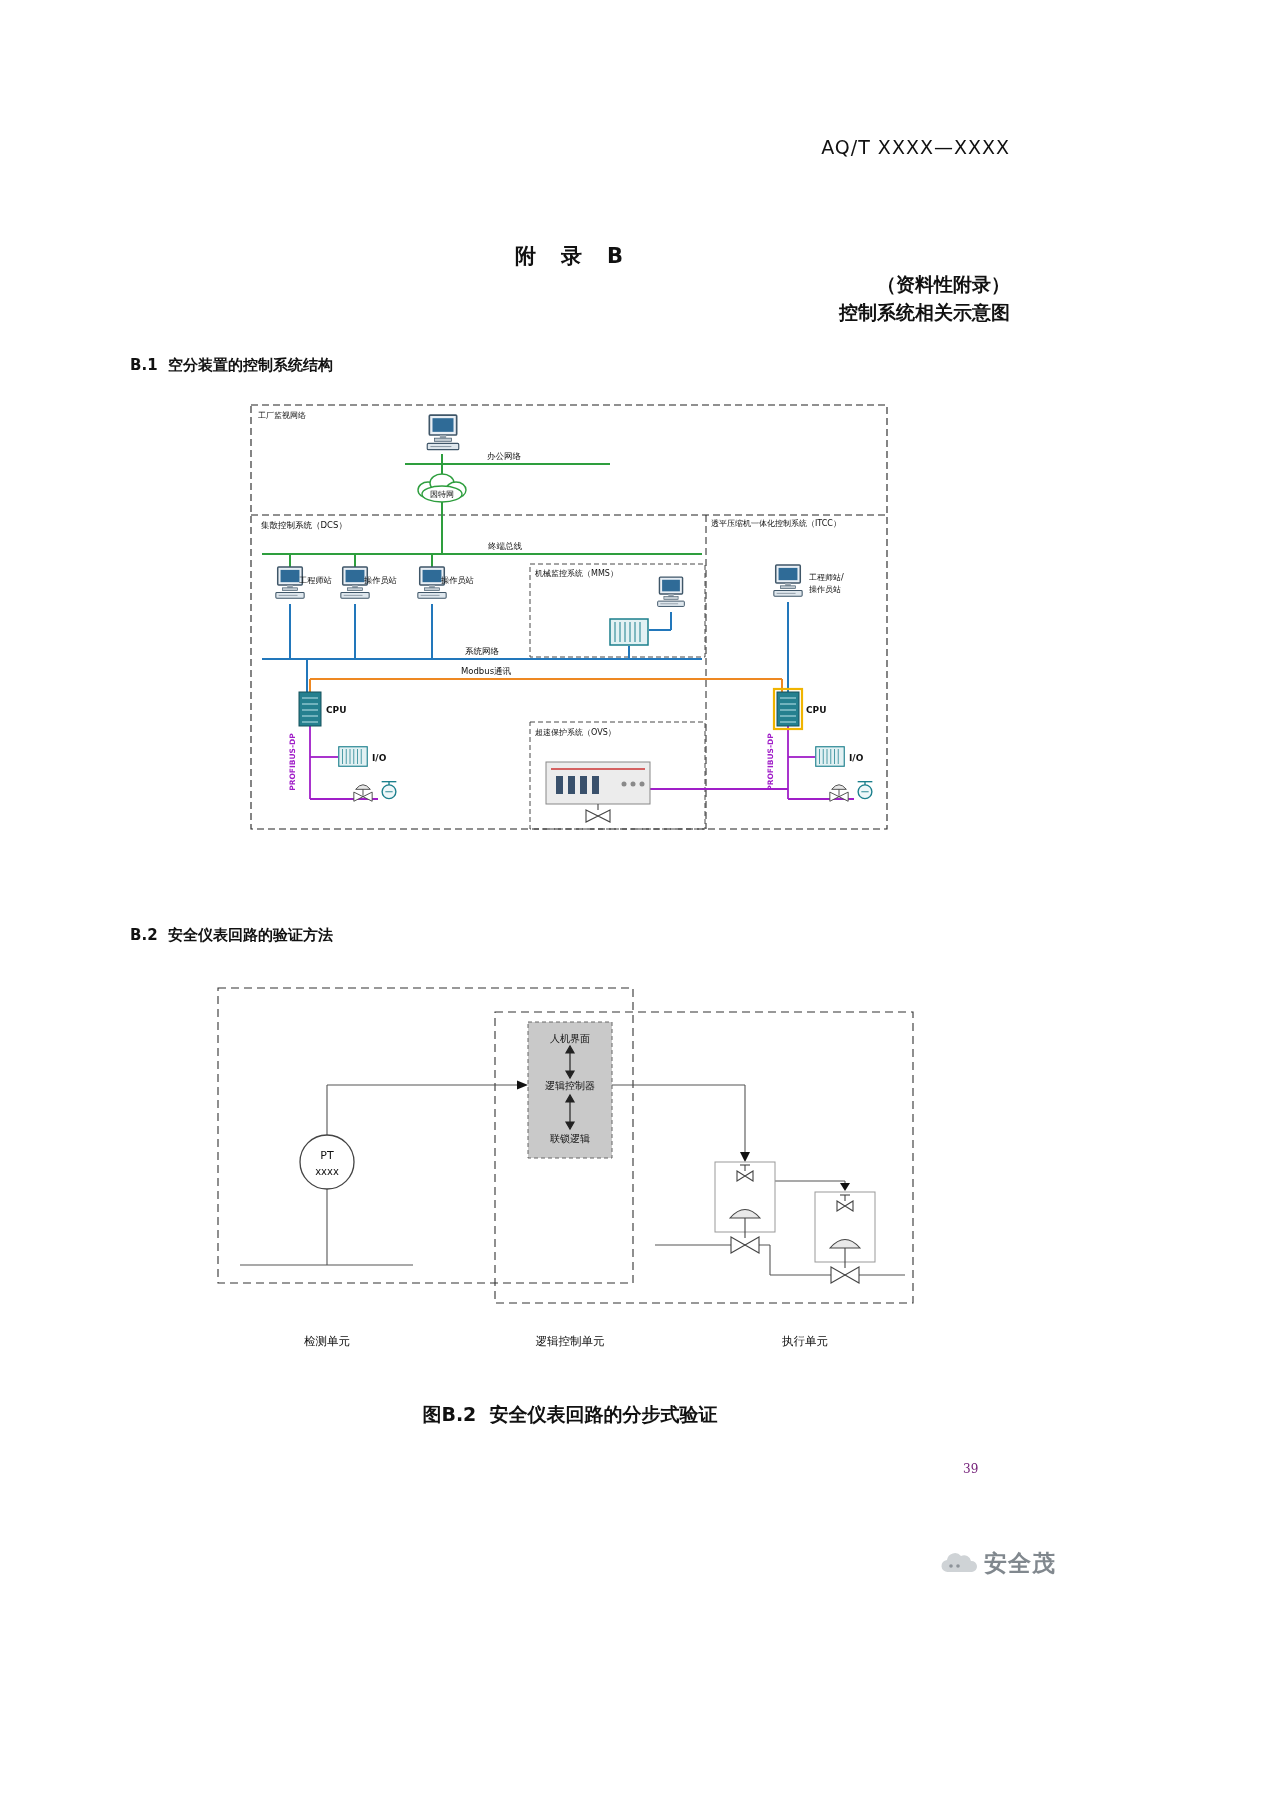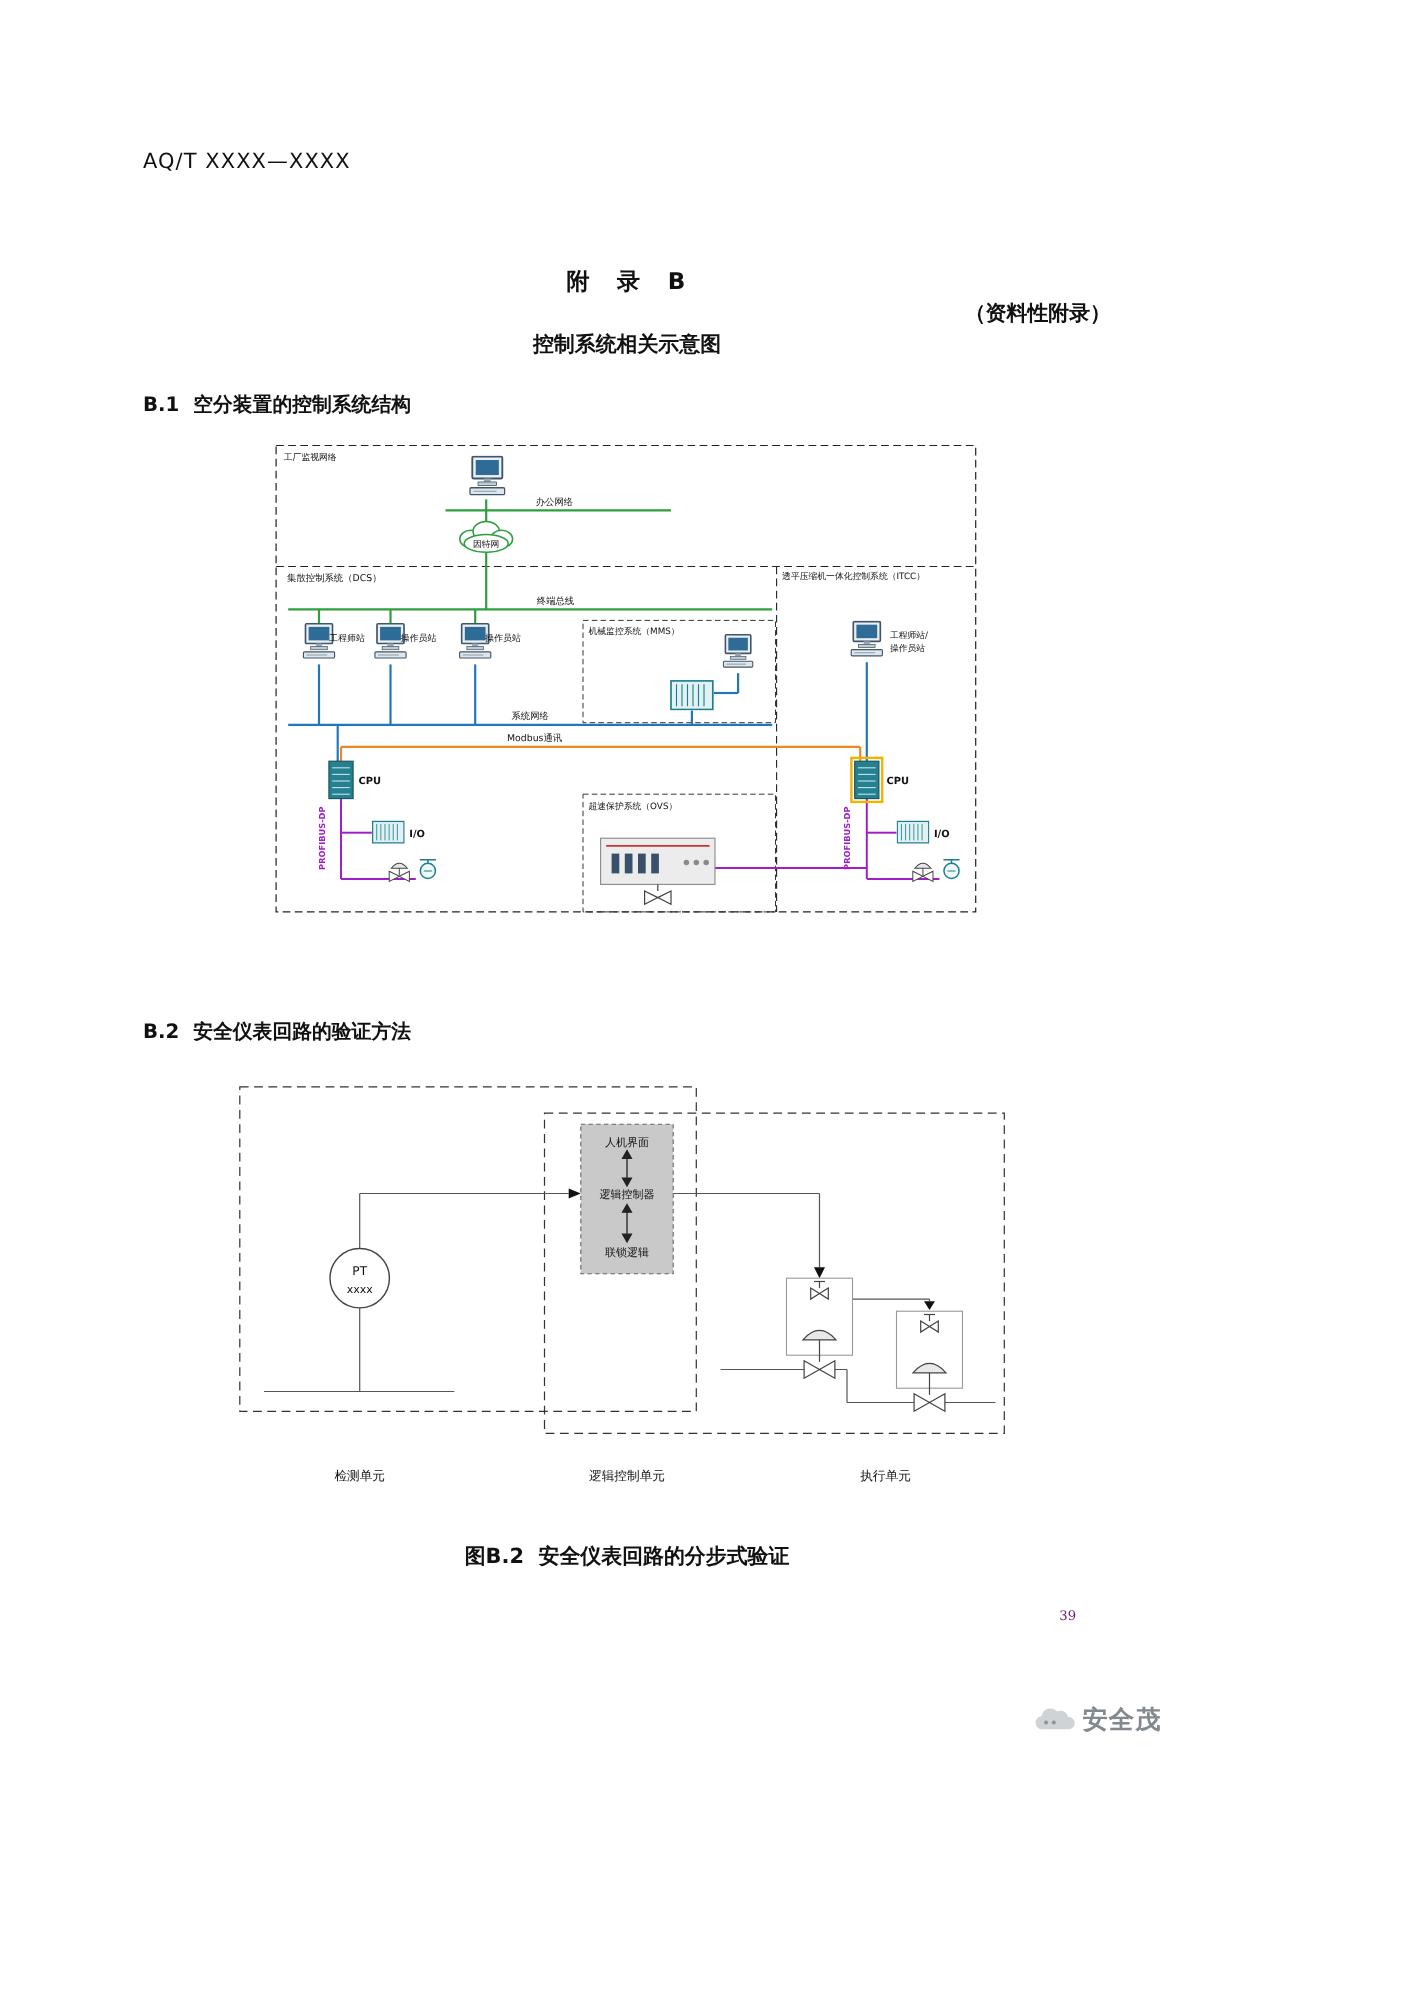--- a/index.html
+++ b/index.html
@@ -6,25 +6,25 @@
   html,body { background:#ffffff; }
   body {
     width:1280px; height:1810px;
     font-family:"DejaVu Sans","Liberation Sans",sans-serif;
     color:#111;
   }
   .page { position:relative; width:1280px; height:1810px; background:#fff; overflow:hidden; }
   .abs { position:absolute; }
   .keep { white-space:pre; }
   .center-block { left:130px; width:880px; text-align:center; }
-  .std-ref { top:136px; left:130px; width:880px; text-align:left; font-size:19px; letter-spacing:1px; font-weight:500; }
+  .std-ref { top:136px; left:130px; width:880px; text-align:right; font-size:19px; letter-spacing:1px; font-weight:500; }
   .t1 { top:242px; font-size:21px; font-weight:700; letter-spacing:2px; }
   .t2 { top:272px; font-size:19px; font-weight:700;text-align:right; }
-  .t3 { top:300px; font-size:19px; font-weight:700; }
-  .sec-h { font-size:18px; font-weight:700; left:130px; }
+  .t3 { top:300px; font-size:19px; font-weight:700;text-align:right; }
+  .sec-h { font-size:15px; font-weight:700; left:130px; }
   .cap { font-size:19px; font-weight:700; }
   .pageno { top:1462px; left:963px; font-family:"DejaVu Serif","Liberation Serif",serif; font-size:12px; color:#701a75; }
   .brandbar { top:1548px; left:938px; display:flex; align-items:center; gap:6px; }
   .brandbar .btxt { font-size:23px; font-weight:700; color:#81888e; letter-spacing:1px; }
   svg { overflow:visible; }
   svg text { font-family:"DejaVu Sans",sans-serif; fill:#111; }
   .f75{font-size:7.5px} .f8{font-size:8px} .f82{font-size:8.2px} .f85{font-size:8.5px}
   .f9{font-size:9px} .f10{font-size:10px} .f11{font-size:11px} .f115{font-size:11.5px}
   .pfl { font-weight:700; fill:#a01ec8; }
   .mid { text-anchor:middle; }

